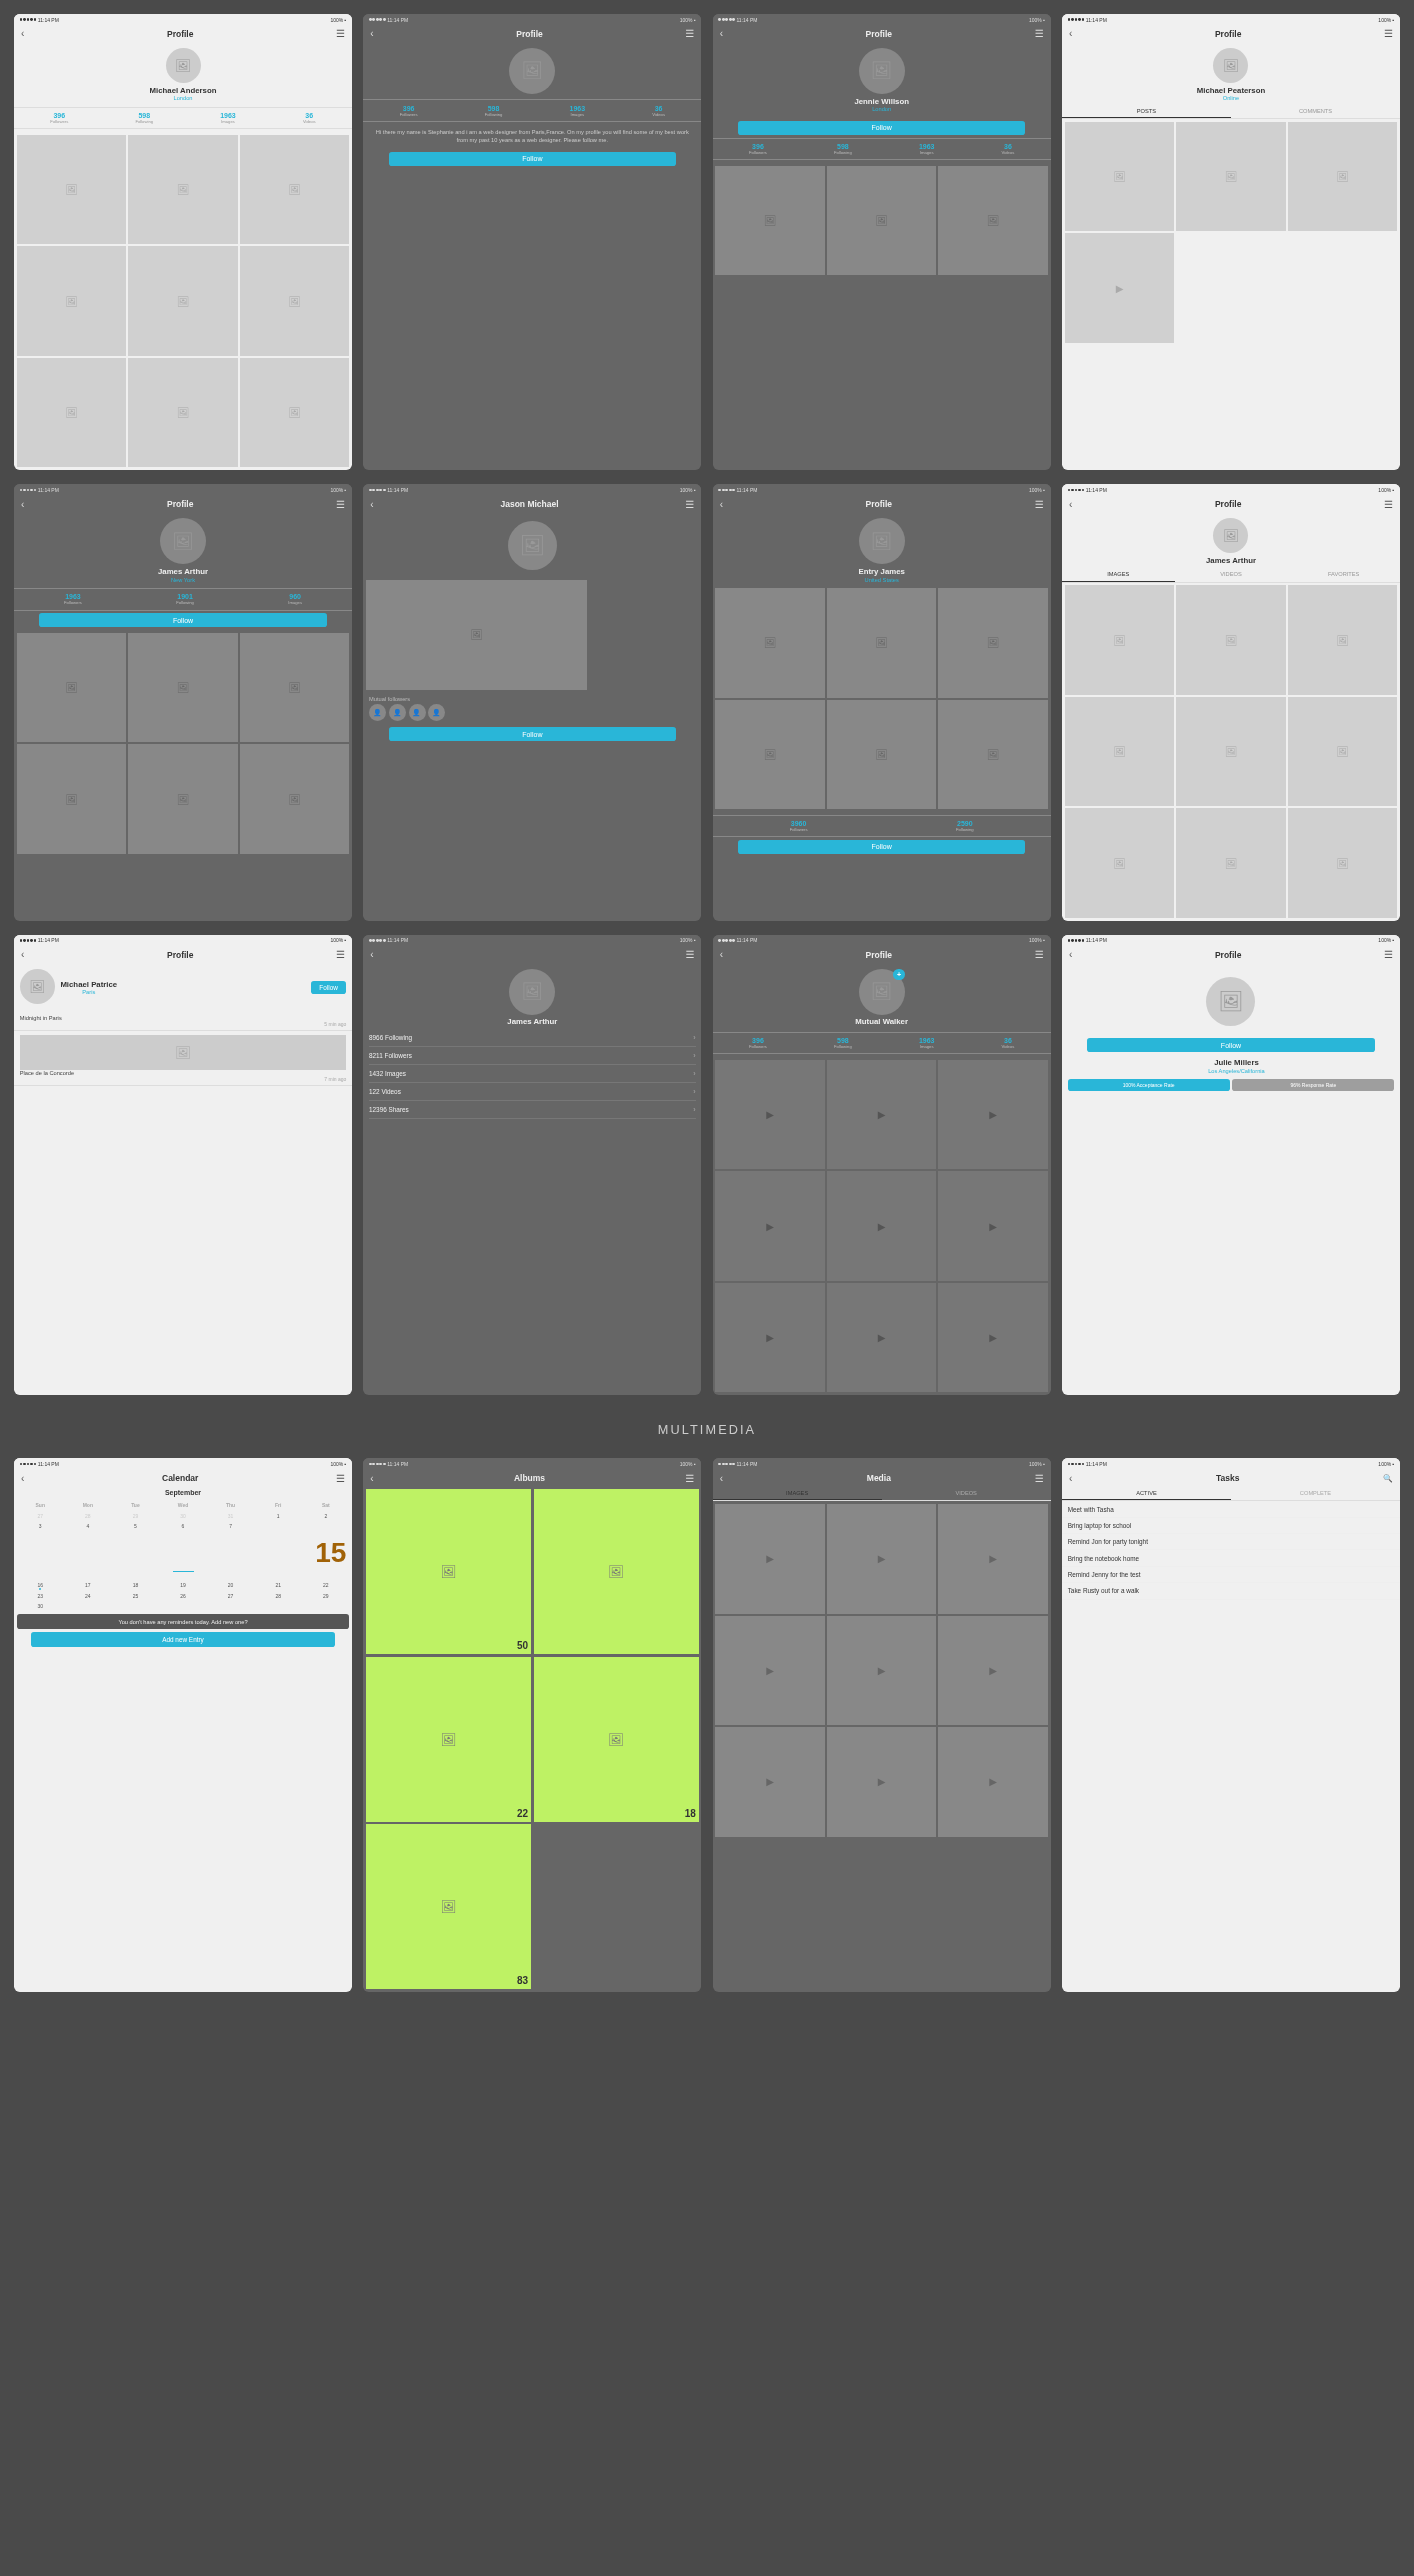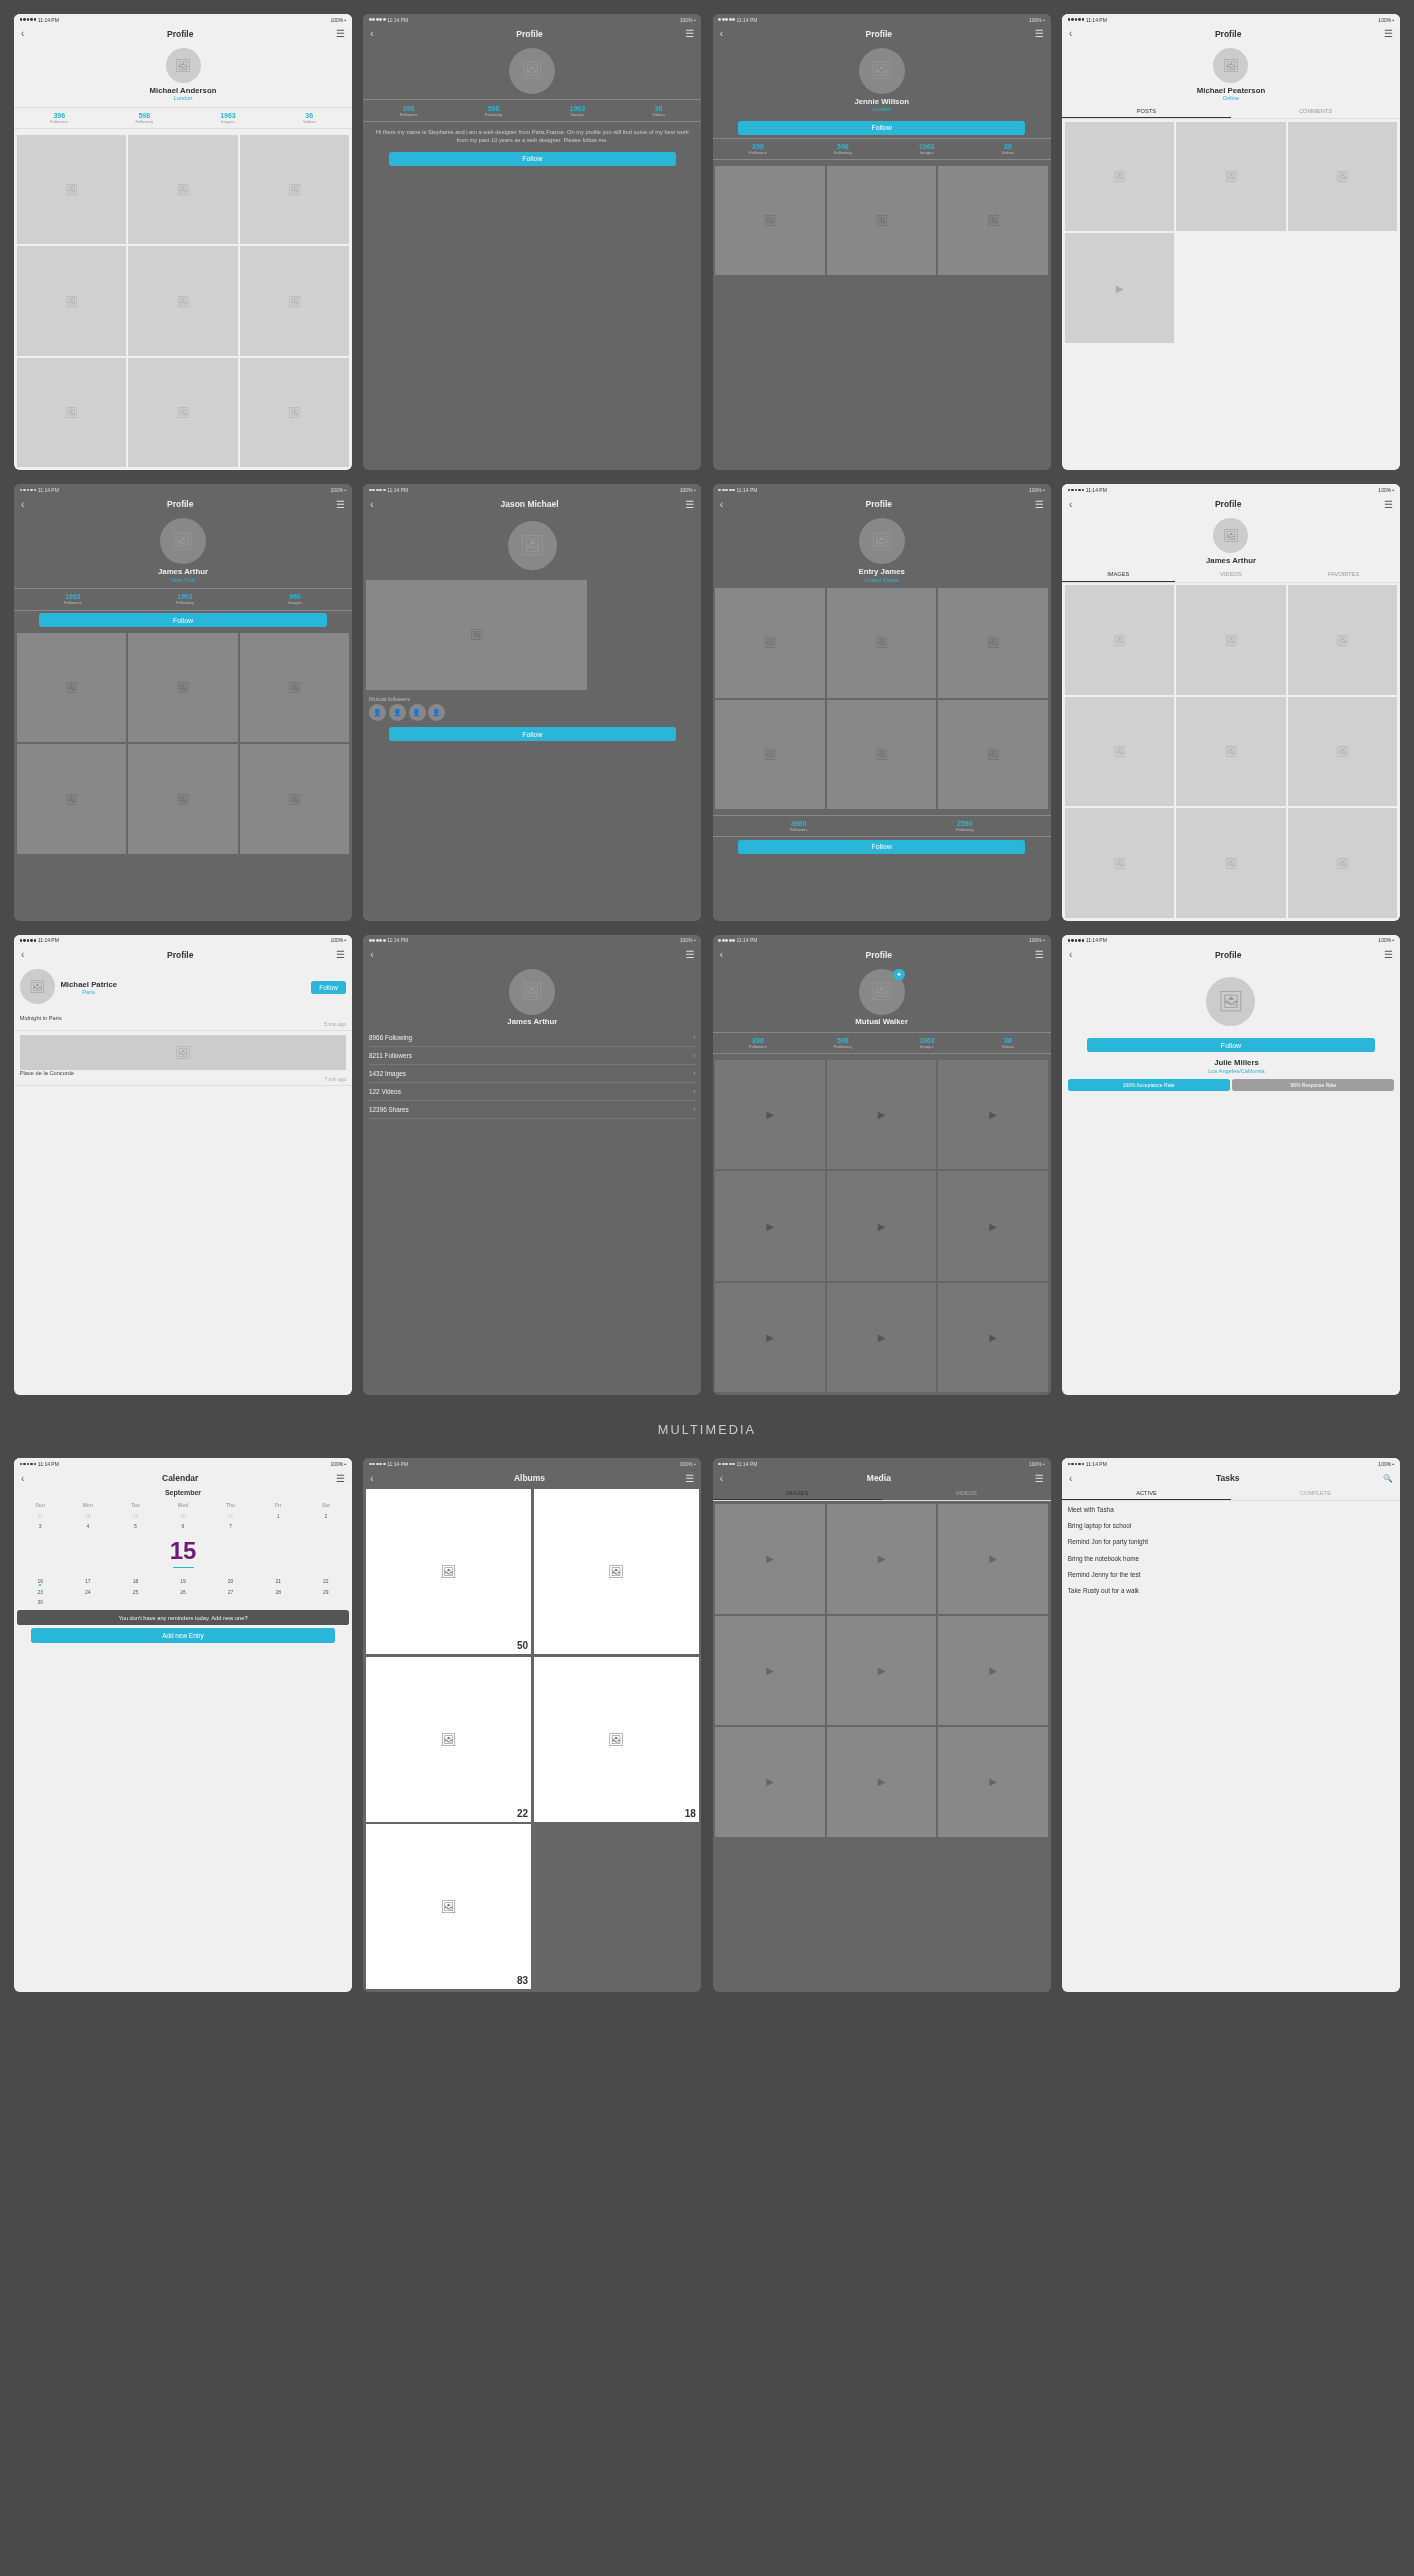--- a/index.html
+++ b/index.html
@@ -348,23 +348,24 @@
       background: #29b6d8;
       border-radius: 50%;
       margin: auto;
     }
 
     .cal-highlight {
       text-align: center;
       padding: 5.7px;
     }
     .cal-big-number {
-      font-size: 24px;
+      font-size: 28px;
       font-weight: 700;
-      color: #701a75;
+      color: #a16207;
+      text-align: right;
     }
     .cal-underline {
       width: 21px;
       height: 1.4px;
       background: #29b6d8;
       margin: 1.4px auto;
     }
 
     .reminder-box {
       background: #555;
@@ -391,21 +392,21 @@
     }
 
     
     .album-grid {
       display: grid;
       grid-template-columns: repeat(2, 1fr);
       gap: 2.8px;
       padding: 2.8px;
     }
     .album-item {
-      background: #ffffff;
+      background: #bef264;
       aspect-ratio: 1;
       display: flex;
       align-items: center;
       justify-content: center;
       position: relative;
       color: #666;
       font-size: 12.7px;
     }
     .album-count {
       position: absolute;

